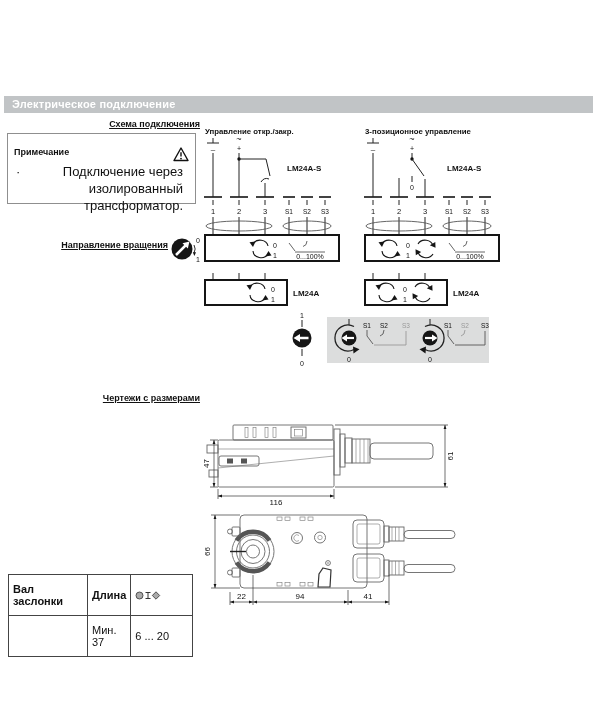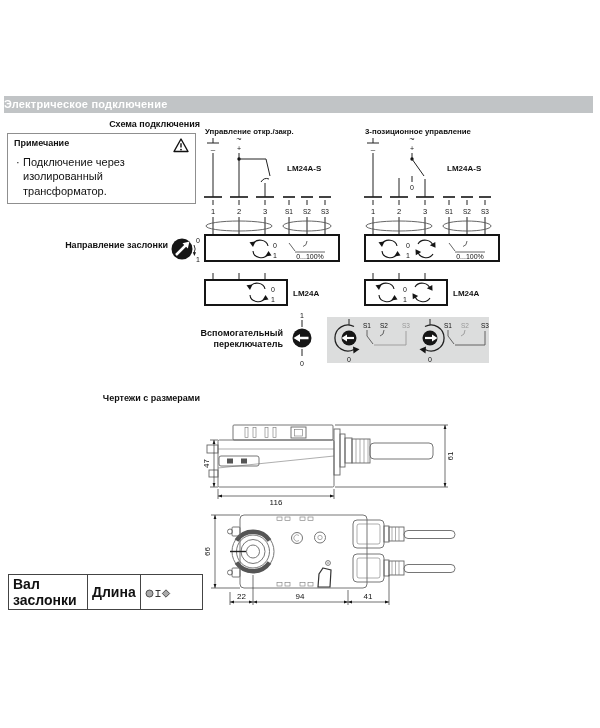--- a/index.html
+++ b/index.html
@@ -1,26 +1,26 @@
 <!DOCTYPE html>
 <html><head>
 <meta charset="utf-8">
 <style>
   html,body{margin:0;padding:0;background:#fff;}
   .page{position:relative;width:600px;height:728px;background:#fff;overflow:hidden;
         font-family:"Liberation Sans",sans-serif;color:#111;}
   .bar{position:absolute;left:4px;width:589px;height:17px;background:#c1c4c6;color:#fff;
-       font-weight:bold;font-size:11px;line-height:17px;padding-left:0;box-sizing:border-box;letter-spacing:.2px;}
-  .rlabel{position:absolute;text-align:right;font-weight:bold;font-size:9px;color:#111;line-height:1.25;}
+       font-weight:bold;font-size:11px;line-height:17px;padding-left:8px;box-sizing:border-box;letter-spacing:.2px;}
+  .rlabel{position:absolute;text-align:right;font-weight:bold;font-size:9px;color:#111;line-height:1.25;text-decoration:underline;}
   .note{position:absolute;left:7px;top:133px;width:189px;height:71px;border:1px solid #8f8f8f;
-        box-sizing:border-box;padding:4px 6px 0 6px;background:#fff;}
+        box-sizing:border-box;padding:13px 6px 0 6px;background:#fff;}
   .note-head{display:flex;justify-content:space-between;align-items:flex-start;}
   .note-title{font-weight:bold;font-size:9px;}
   .note ul{margin:2px 0 0 2px;padding:0;list-style:none;}
-  .note li{font-size:11px;line-height:1.3;padding-left:7px;position:relative;width:160px;}
+  .note li{font-size:13px;line-height:1.3;padding-left:7px;position:relative;width:160px;text-align:right;}
   .note li::before{content:"·";position:absolute;left:0;top:0;}
   svg{position:absolute;overflow:visible;}
   svg text{font-family:"Liberation Sans",sans-serif;fill:#111;}
   .t65{font-size:6.5px}.t7{font-size:7px}.t75{font-size:7.5px}
   .t8{font-size:8px;font-weight:bold}.t9{font-size:9px}
   .ttl{font-size:7.8px;font-weight:bold}
   .mid{text-anchor:middle}
   .w{stroke:#222;stroke-width:1;fill:none}
   .wt{stroke:#222;stroke-width:1.7;fill:none}
   .ov{stroke:#555;stroke-width:.9;fill:none}
@@ -33,21 +33,21 @@
   .whf{fill:#fff;stroke:none}
   .gs{stroke:#555;stroke-width:.9;fill:none}
   .gs9{stroke:#999;stroke-width:.9;fill:none}
   .sgray{fill:#999}
   .o{fill:none;stroke:#666;stroke-width:.9}
   .o2{fill:none;stroke:#777;stroke-width:.6}
   .dk{fill:#555;stroke:none}
   .dim{stroke:#333;stroke-width:.7;fill:none}
   .dimt{font-size:8px;fill:#111}
   table.shaft{position:absolute;left:8px;top:574px;border-collapse:collapse;table-layout:fixed;}
-  table.shaft th,table.shaft td{border:1px solid #444;font-size:14px;padding:1px 4px;height:11px;
+  table.shaft th,table.shaft td{border:1px solid #444;font-size:11px;padding:8px 4px;height:11px;
         text-align:left;vertical-align:middle;box-sizing:border-box;}
   table.shaft th{font-weight:bold;}
 </style>
 </head>
 <body>
 
 <div class="page">
 
   <div class="bar" style="top:96px">Электрическое подключение</div>
 
@@ -60,21 +60,21 @@
         <path d="M8 1 L15 13.5 L1 13.5 Z" fill="none" stroke="#111" stroke-width="1.4" stroke-linejoin="round"></path>
         <line x1="8" y1="5.2" x2="8" y2="9.4" stroke="#111" stroke-width="1.4"></line>
         <circle cx="8" cy="11.6" r="0.9" fill="#111"></circle>
       </svg>
     </div>
     <ul>
       <li>Подключение через изолированный трансформатор.</li>
     </ul>
   </div>
 
-  <div class="rlabel" style="left:28px;top:240px;width:140px">Направление заслонки</div>
+  <div class="rlabel" style="left:28px;top:240px;width:140px">Направление вращения</div>
   <svg style="left:170px;top:233px" width="34" height="32" viewBox="0 0 34 32">
     <circle class="kn" cx="12" cy="16" r="10.5"></circle>
     <line class="wh" x1="6" y1="22" x2="16" y2="12"></line>
     <polygon class="whf" points="19.5,8.5 12.5,10.2 17.8,15.5"></polygon>
     <text class="t7 mid" x="28" y="10">0</text>
     <path class="arc" style="stroke-width:.9" d="M 24,12 A 8,8 0 0 1 24,20"></path>
     <polygon class="ah" points="22.8,19.3 26,19.3 24.4,23"></polygon>
     <text class="t7 mid" x="28" y="29">1</text>
   </svg>
 
@@ -218,24 +218,20 @@
       <polygon class="ah" points="34.5,174.5 28.3,175.4 31.5,170"></polygon>
     <text class="t7 mid" x="42" y="167">0</text>
     <text class="t7 mid" x="42" y="177">1</text>
     <path class="arc" d="M 67,164 A 8,7 0 0 0 52,162"></path>
       <polygon class="ah" points="69.5,165.8 63.8,163.3 69.3,160"></polygon>
     <path class="arc" d="M 52,170 A 8,7 0 0 0 67,173"></path>
       <polygon class="ah" points="49.5,168.3 55.2,171 49.8,174.2"></polygon>
     <text class="t8" x="90" y="171">LM24A</text>
   </svg>
 
-  <div class="rlabel" style="left:143px;top:328px;width:140px">
-    <span>Вспомогательный</span><br>
-    <span>переключатель</span>
-  </div>
   <svg style="left:284px;top:310px" width="36" height="58" viewBox="0 0 36 58">
     <text class="t7 mid" x="18" y="8">1</text>
     <line class="w" x1="18" y1="10" x2="18" y2="17"></line>
     <circle class="kn" cx="18" cy="28" r="9.5"></circle>
     <line class="wh" x1="15" y1="28" x2="24.5" y2="28"></line>
     <polygon class="whf" points="9.5,28 16,24 16,32"></polygon>
     <line class="w" x1="18" y1="39" x2="18" y2="46"></line>
     <text class="t7 mid" x="18" y="56">0</text>
   </svg>
   <svg style="left:327px;top:317px" width="162" height="46" viewBox="0 0 162 46">
@@ -403,16 +399,21 @@
       <th style="width:62px">
         <svg width="26" height="9" viewBox="0 0 26 9" style="position:static;vertical-align:-1px">
           <circle cx="4.5" cy="4.5" r="3.5" fill="#aaa" stroke="#333" stroke-width="0.8"></circle>
           <line x1="10.5" y1="1.5" x2="15.5" y2="1.5" stroke="#333" stroke-width="1"></line>
           <line x1="13" y1="1.5" x2="13" y2="7.5" stroke="#333" stroke-width="1"></line>
           <line x1="10.5" y1="7.5" x2="15.5" y2="7.5" stroke="#333" stroke-width="1"></line>
           <polygon points="21,0.8 24.7,4.5 21,8.2 17.3,4.5" fill="#aaa" stroke="#333" stroke-width="0.8"></polygon>
         </svg>
       </th>
     </tr>
+    <tr>
+      <td></td>
+      <td>Мин. 37</td>
+      <td>6 ... 20</td>
+    </tr>
   </tbody>
     </table>
 
 </div>
 
 </body></html>

